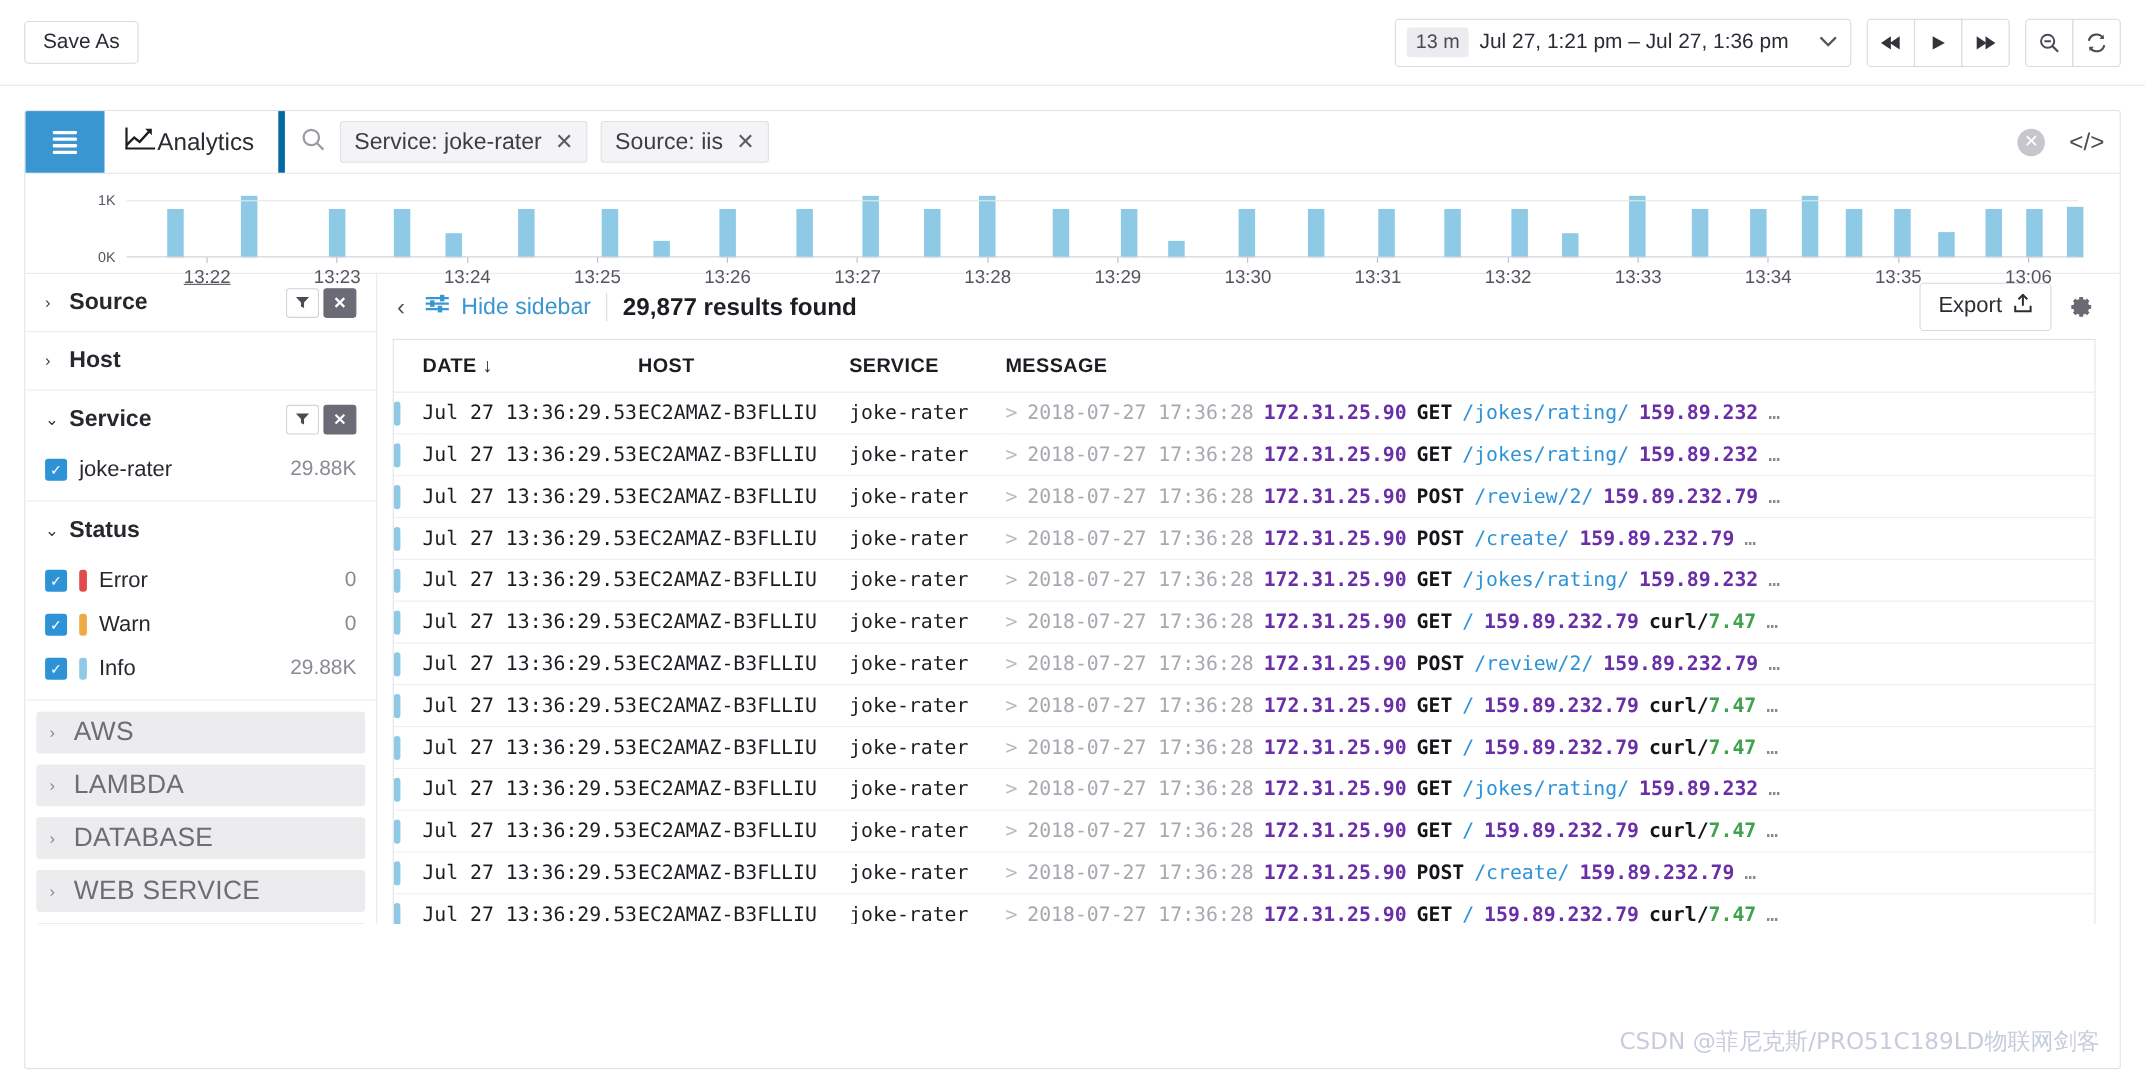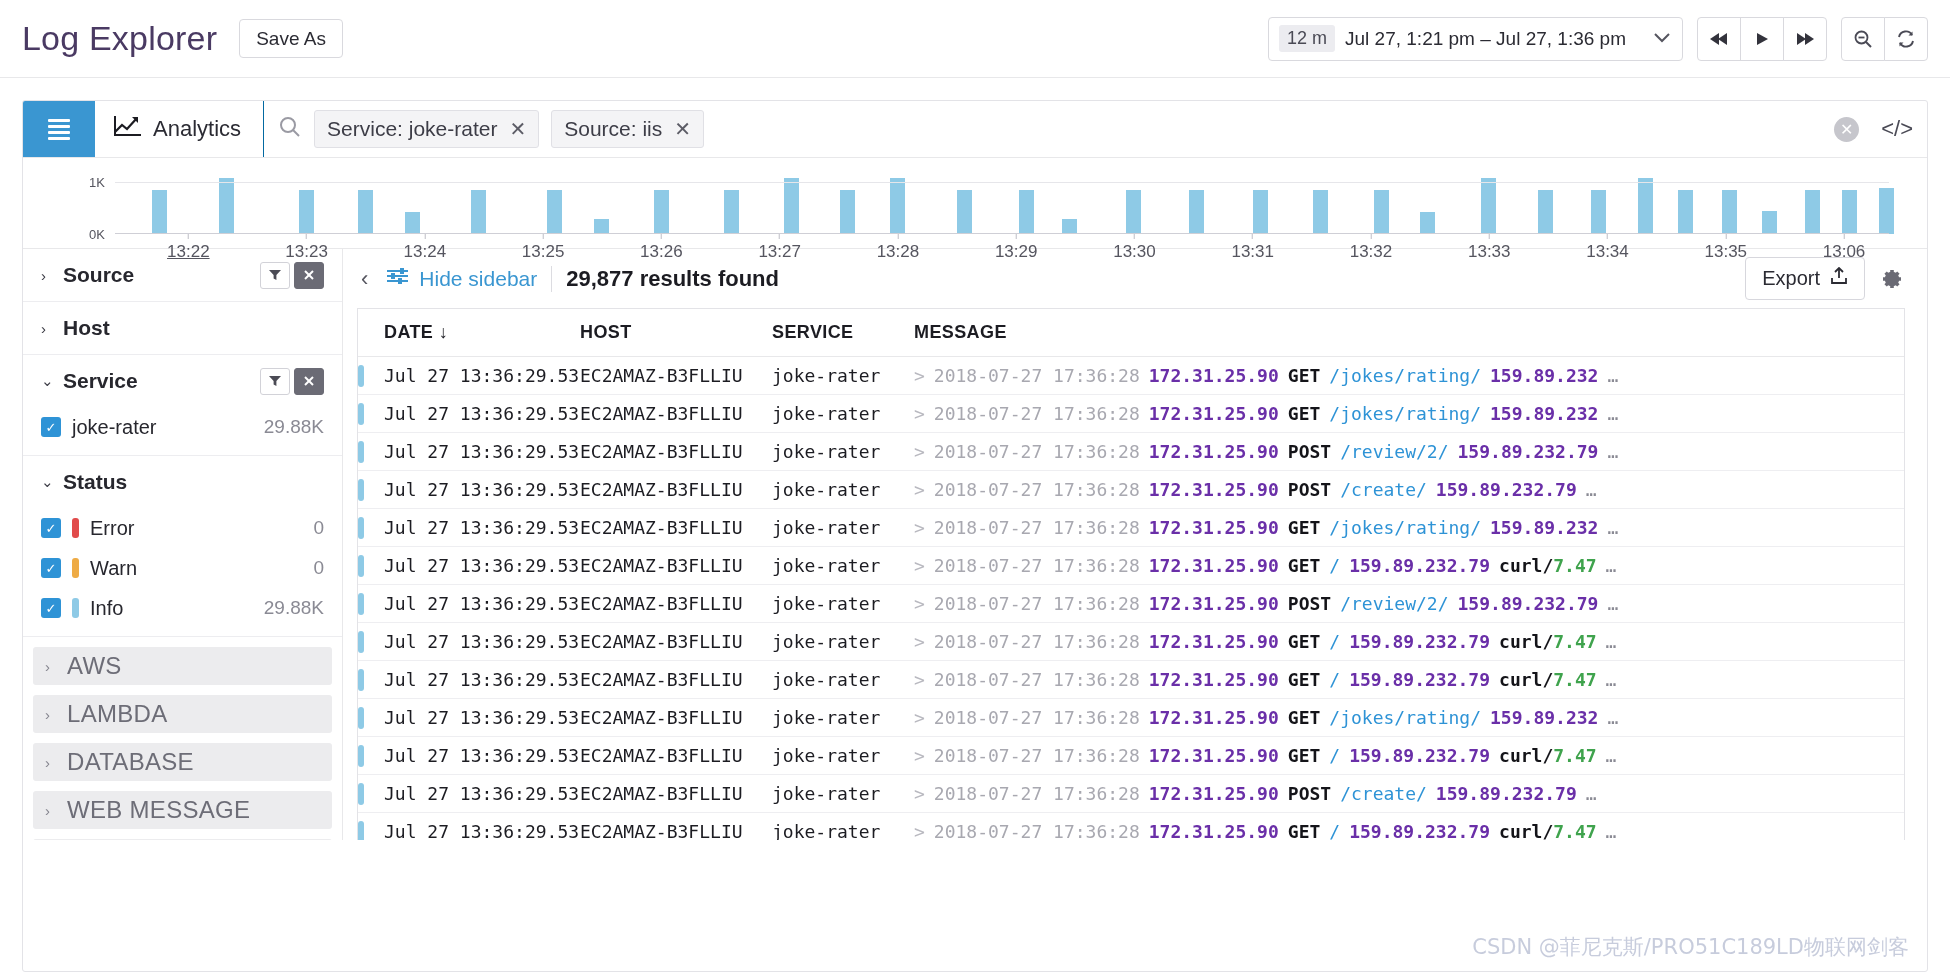--- a/index.html
+++ b/index.html
@@ -115,23 +115,23 @@
     background: #3a96d1;
     display: flex; align-items: center; justify-content: center;
     cursor: pointer;
   }
   .list-glyph { display: flex; flex-direction: column; gap: 3px; }
   .list-glyph i {
     display: block; width: 22px; height: 3px; background: #fff; border-radius: 1px;
   }
   .list-glyph i.short { width: 22px; }
   .analytics-tab {
-    display: flex; align-items: center; gap: 10px;
+    display: flex; align-items: center; 
     padding: 0 22px 0 18px;
-    border-right: 1px solid #0369a1;
+    border-right: 6px solid #0369a1;
     cursor: pointer;
     font-size: 22px;
     color: #2b2b33;
   }
   .spark-icon { display:block; }
   .search-area {
     flex: 1;
     display: flex;
     align-items: center;
     gap: 12px;
@@ -375,27 +375,26 @@
     opacity: .55;
     pointer-events: none;
     white-space: nowrap;
     font-family: "DejaVu Sans", sans-serif;
   }
 </style>
 </head>
 <body>
 
 <div class="topbar">
-  <div class="page-title">Log Explorer</div>
   <button class="save-as-btn">Save As</button>
 
   <div class="topbar-right">
 
     <div class="timerange">
-      <span class="badge">12 m</span>
+      <span class="badge">13 m</span>
       <span class="range-text">Jul 27, 1:21 pm – Jul 27, 1:36 pm</span>
       <span class="caret">
         <svg width="16" height="10" viewBox="0 0 16 10">
             <path d="M1 1 L8 8 L15 1" stroke="#55555f" stroke-width="2" fill="none"></path>
           </svg>
       </span>
     </div>
 
     <div class="btn-group">
       <div class="icon-btn">
@@ -626,21 +625,21 @@
           <div class="collapsed-group">
             <span class="chev">›</span>
             <span class="lbl">LAMBDA</span>
           </div>
           <div class="collapsed-group">
             <span class="chev">›</span>
             <span class="lbl">DATABASE</span>
           </div>
           <div class="collapsed-group">
             <span class="chev">›</span>
-            <span class="lbl">WEB MESSAGE</span>
+            <span class="lbl">WEB SERVICE</span>
           </div>
           <div class="collapsed-group"></div>
         </div>
     </div>
 
     <div class="results">
       <div class="results-toolbar">
         <span class="back-chev">‹</span>
         <span class="hide-sidebar">
           <span>

